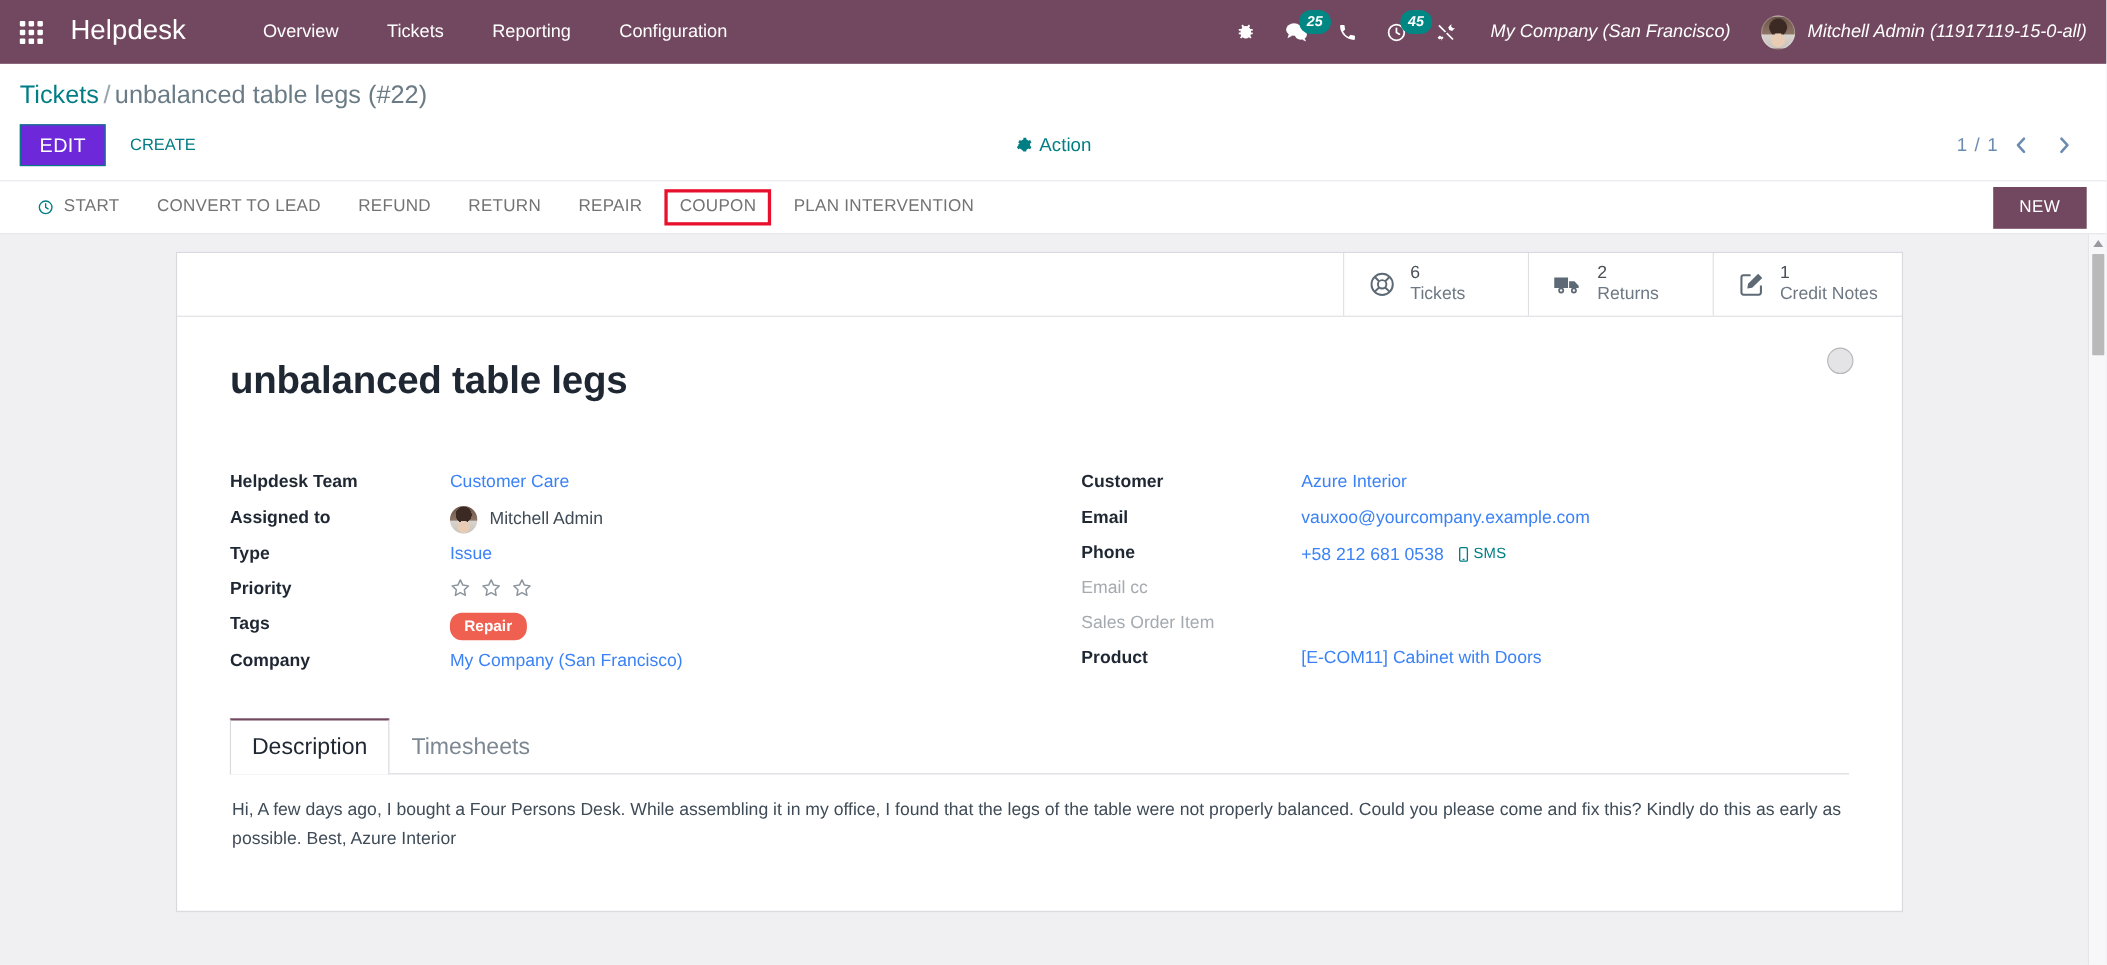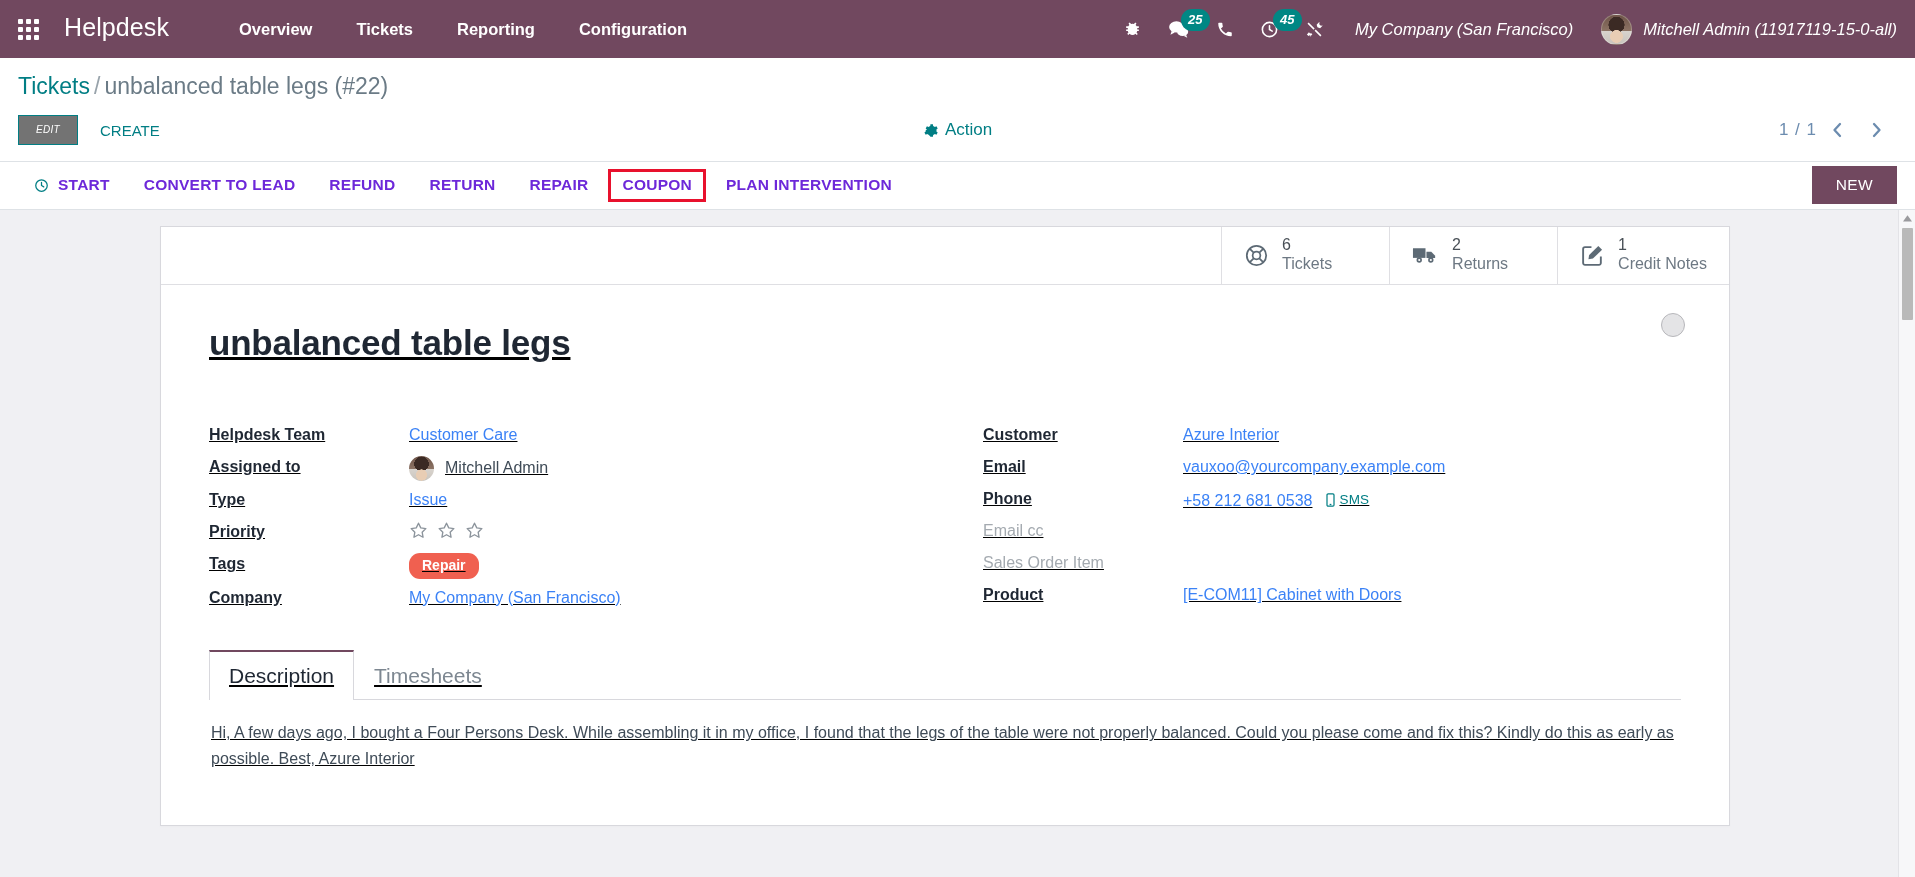--- a/index.html
+++ b/index.html
@@ -47,21 +47,20 @@
     padding-bottom: 3px;
     color: #ffffff;
     cursor: pointer;
     white-space: nowrap;
   }
   .menu-items {
     display: flex;
     align-items: center;
     margin-left: 48px;
     height: 100%;
-    font-weight: bold;
   }
   .menu-item {
     font-size: 16.5px;
     color: #ffffff;
     padding: 0 22px;
     height: 100%;
     display: flex; align-items: center;
     cursor: pointer;
     white-space: nowrap;
   }
@@ -139,31 +138,30 @@
   .bc-current { color: #6b7b86; }
 
   .buttons-row {
     display: flex;
     align-items: center;
     padding: 6px 0 13px 0;
     position: relative;
     min-height: 44px;
   }
   .btn-edit {
-    background: #737373;
+    background: #6d28d9;
     color: #ffffff;
     border: 1px solid #017e84;
-    font-size: 10px;
+    font-size: 18px;
     font-weight: 400;
     letter-spacing: 0.3px;
     padding: 8px 17px;
     border-radius: 0px;
     cursor: pointer;
     line-height: 1.15;
-    font-style: italic;
   }
   .btn-create {
     background: transparent;
     color: #017e84;
     border: 1px solid transparent;
     font-size: 15px;
     padding: 8px 13px;
     margin-left: 8px;
     cursor: pointer;
     line-height: 1.15;
@@ -202,23 +200,23 @@
     border-bottom: 1px solid #dee2e6;
     display: flex;
     align-items: center;
     height: 48px;
     padding: 0 0 0 20px;
     position: relative;
   }
   .sb-btn {
     background: transparent;
     border: 1px solid transparent;
-    color: #6d28d9;
+    color: #737373;
     font-size: 15.5px;
-    font-weight: 700;
+    font-weight: 400;
     letter-spacing: 0.25px;
     padding: 6px 13px;
     margin-right: 6px;
     cursor: pointer;
     display: flex;
     align-items: center;
     white-space: nowrap;
     line-height: 1.2;
     text-transform: uppercase;
   }
@@ -301,21 +299,21 @@
   }
   .stat-ico {
     display: flex; align-items: center; justify-content: center;
     margin-right: 13px;
     color: #5d6a75;
   }
   .stat-text { line-height: 1.18; }
   .stat-value { font-size: 16px; color: #495057; display: block; }
   .stat-label { font-size: 16px; color: #6d7883; display: block; }
 
-  .sheet-body { padding: 22px 48px 34px 48px; position: relative; text-decoration: underline; }
+  .sheet-body { padding: 22px 48px 34px 48px; position: relative; }
   .kanban-dot {
     position: absolute;
     top: 28px; right: 44px;
     width: 24px; height: 24px;
     border-radius: 50%;
     background: #e4e4e6;
     border: 1px solid #b7b7bb;
     cursor: pointer;
   }
   .record-title {

